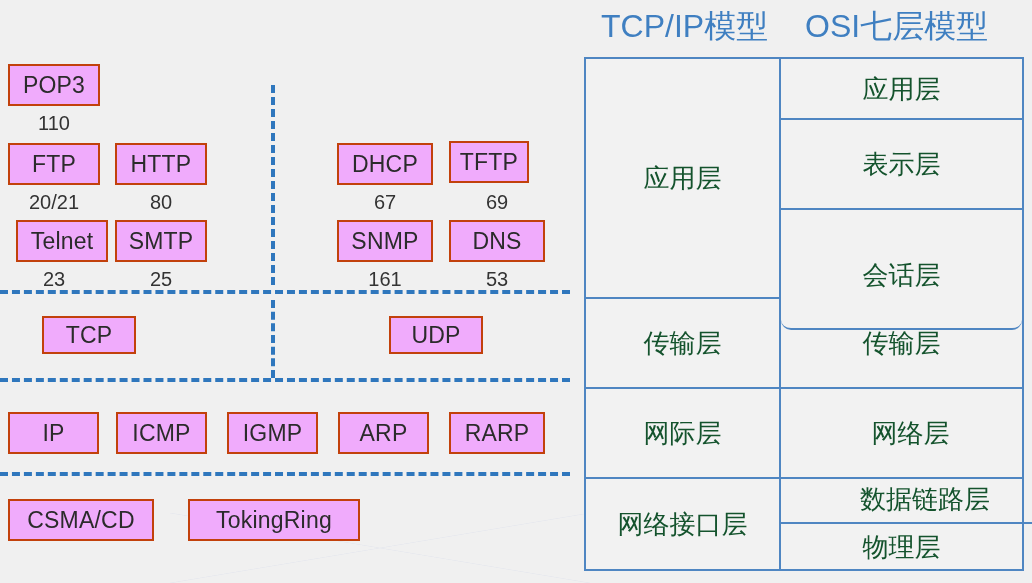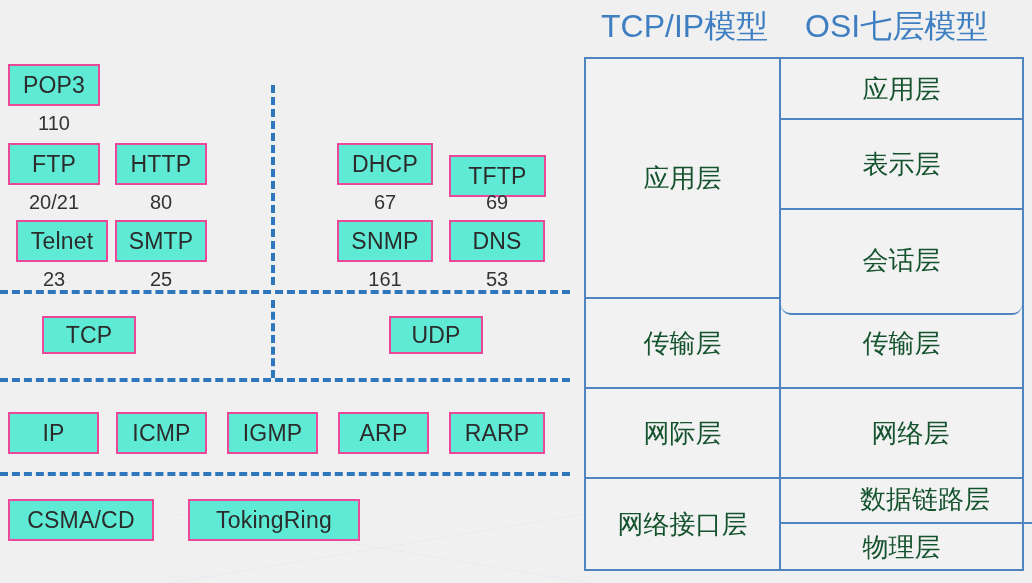--- a/index.html
+++ b/index.html
@@ -26,22 +26,22 @@
       linear-gradient(to top right, transparent 49.5%, #e6e8ee 50%, transparent 50.5%),
       linear-gradient(to top left, transparent 49.5%, #e6e8ee 50%, transparent 50.5%);
     opacity: .85;
     pointer-events: none;
   }
 
   
   .pbox {
     position: absolute;
     box-sizing: border-box;
-    border: 2px solid #ec4899;
-    background: #5eead4;
+    border: 2px solid #c2410c;
+    background: #f0abfc;
     color: #2b2b2b;
     font-size: 23px;
     line-height: 1;
     display: flex;
     align-items: center;
     justify-content: center;
     letter-spacing: .2px;
   }
   .port {
     position: absolute;
@@ -115,21 +115,21 @@
 
   <div class="pbox" style="left:8px;  top:220px; width:92px;  height:42px;margin-left:8px;">Telnet</div>
   <div class="port" style="left:8px;  top:269px; width:92px;">23</div>
 
   <div class="pbox" style="left:115px; top:220px; width:92px;  height:42px;">SMTP</div>
   <div class="port" style="left:115px; top:269px; width:92px;">25</div>
 
   <div class="pbox" style="left:337px; top:143px; width:96px;  height:42px;">DHCP</div>
   <div class="port" style="left:337px; top:192px; width:96px;">67</div>
 
-  <div class="pbox" style="left:449px; top:155px; width:97px;  height:42px;">TFTP</div>
+  <div class="pbox" style="left:449px; top:141px; width:80px;  height:42px;">TFTP</div>
   <div class="port" style="left:449px; top:192px; width:96px;">69</div>
 
   <div class="pbox" style="left:337px; top:220px; width:96px;  height:42px;">SNMP</div>
   <div class="port" style="left:337px; top:269px; width:96px;">161</div>
 
   <div class="pbox" style="left:449px; top:220px; width:96px;  height:42px;">DNS</div>
   <div class="port" style="left:449px; top:269px; width:96px;">53</div>
 
   <div class="vdashdot" style="left:271px; top:85px;  height:200px;"></div>
   <div class="vdashdot" style="left:271px; top:300px; height:78px;"></div>
@@ -157,20 +157,20 @@
 
   <div class="tbl">
 
     <div class="cell b-right b-bottom" style="left:0;   top:0;   width:195px; height:240px;">应用层</div>
     <div class="cell b-right b-bottom" style="left:0;   top:240px; width:195px; height:90px;">传输层</div>
     <div class="cell b-right b-bottom" style="left:0;   top:330px; width:195px; height:90px;">网际层</div>
     <div class="cell b-right" style="left:0;   top:420px; width:195px; height:90px;">网络接口层</div>
 
     <div class="cell b-bottom" style="left:195px; top:0;    width:241px; height:61px;">应用层</div>
     <div class="cell b-bottom" style="left:195px; top:61px;  width:241px; height:90px;">表示层</div>
-    <div class="cell b-bottom" style="left:195px; top:148px; width:241px; height:108px;border-radius:10px;">会话层</div>
+    <div class="cell b-bottom" style="left:195px; top:163px; width:241px; height:108px;border-radius:10px;">会话层</div>
     <div class="cell b-bottom" style="left:195px; top:240px; width:241px; height:90px;">传输层</div>
     <div class="cell b-bottom" style="left:195px; top:330px; width:241px; height:90px;padding-left:18px;">网络层</div>
     <div class="cell b-bottom" style="left:195px; top:420px; width:288px; height:45px;font-family:Liberation Mono, monospace;">数据链路层</div>
     <div class="cell" style="left:195px; top:465px; width:241px; height:45px;">物理层</div>
   </div>
 
 </div>
 
 </body></html>

